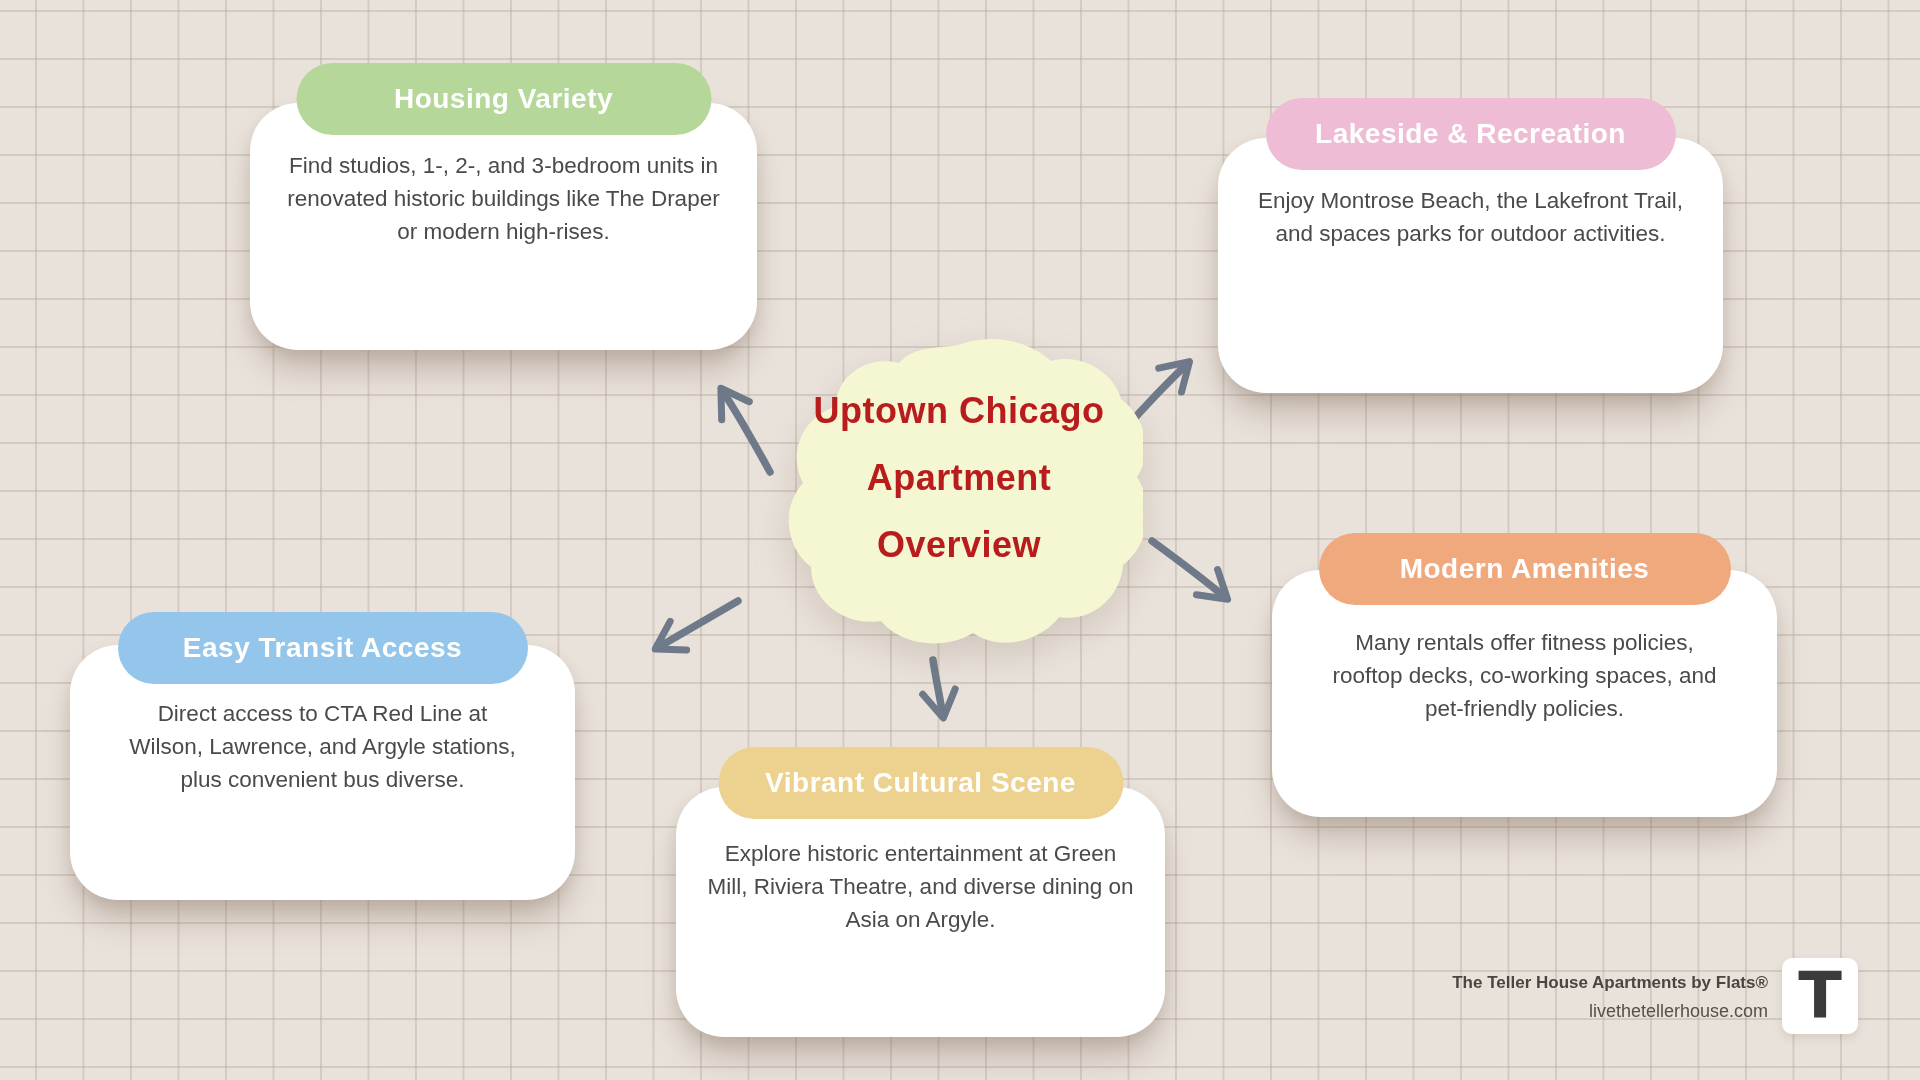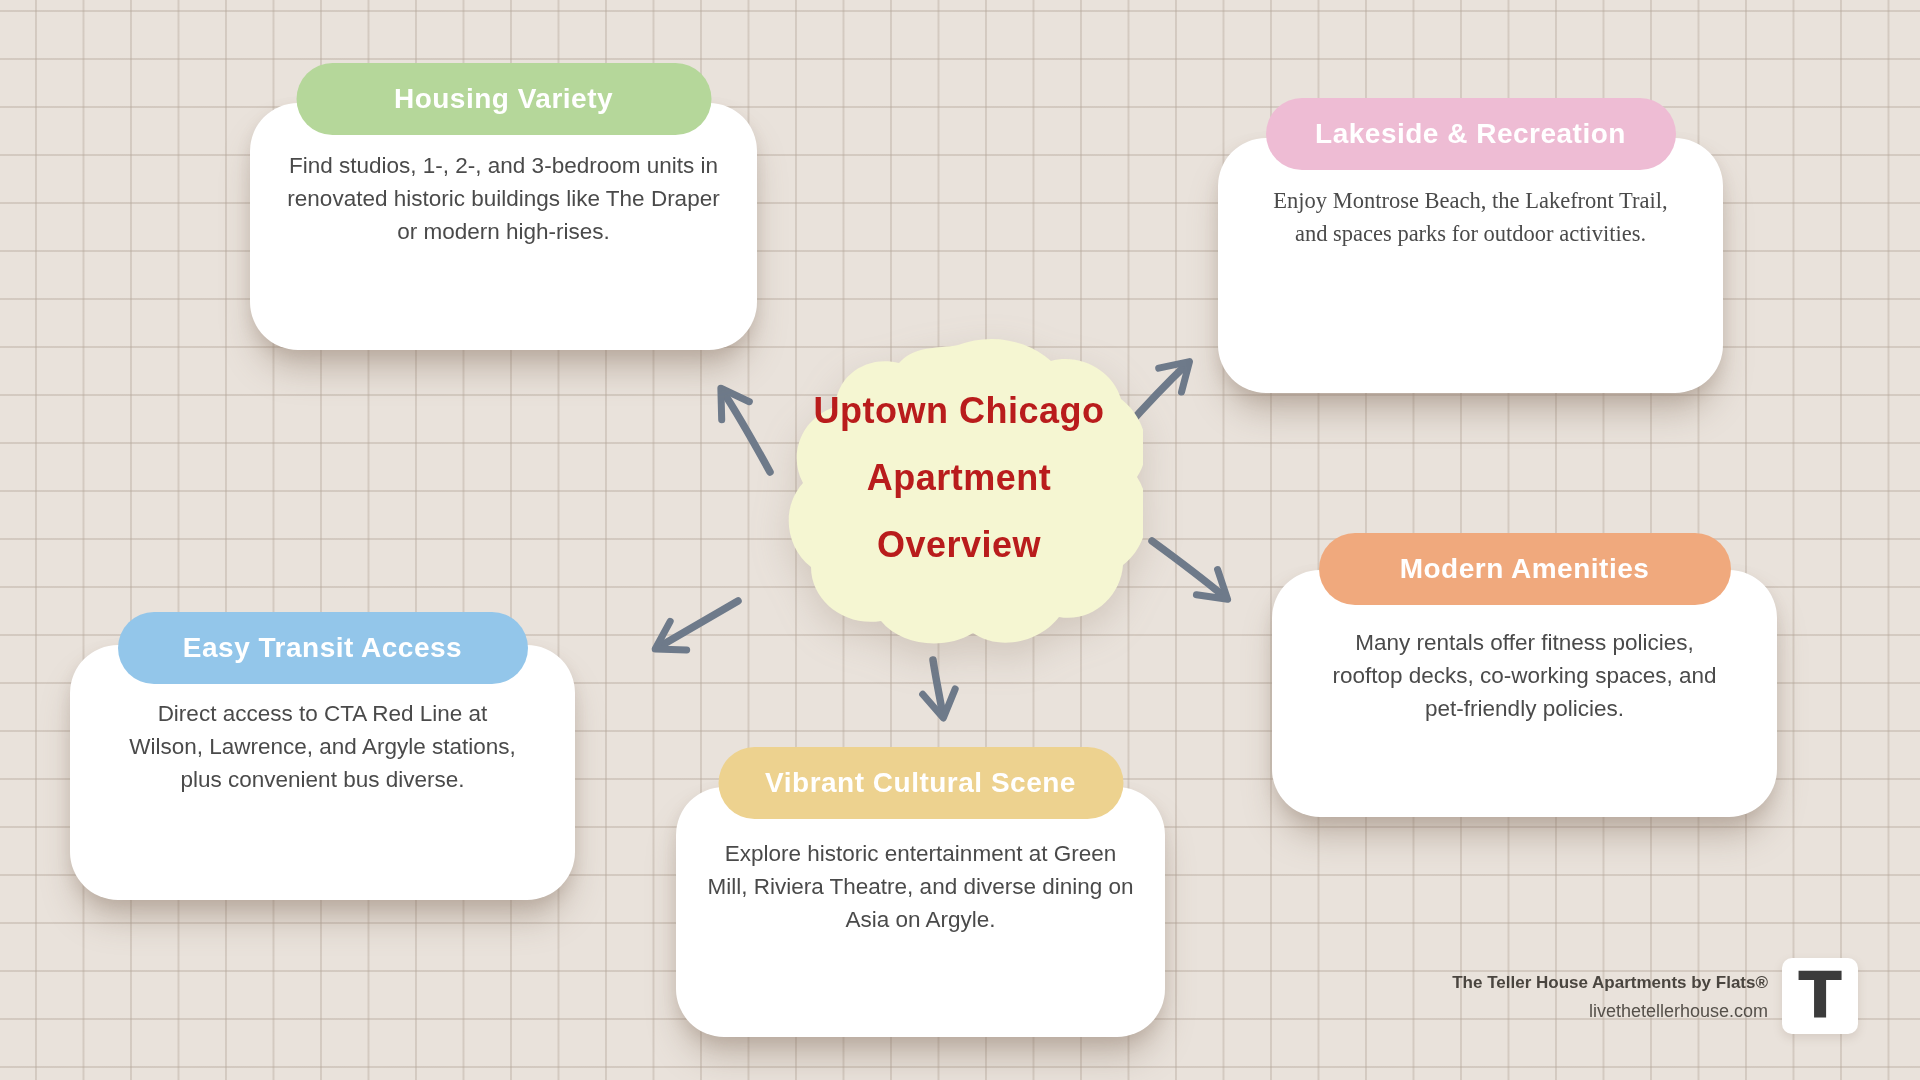--- a/index.html
+++ b/index.html
@@ -34,21 +34,21 @@
   .card-body{position:relative;text-align:center;color:#4a4a4a;
     font-size:22.5px;line-height:33px;}
   .card-body .line{white-space:nowrap;}
 
   #card-housing  {left:250px; top:103px; width:507px; height:247px;}
   #card-housing  .pill{width:415px;}
   #card-housing  .card-body{padding-top:46px;}
 
   #card-lakeside {left:1218px;top:138px; width:505px; height:255px;}
   #card-lakeside .pill{width:410px;}
-  #card-lakeside .card-body{padding-top:46px;font-family:Liberation Serif, serif;}
+  #card-lakeside .card-body{padding-top:46px;}
 
   #card-transit  {left:70px;  top:645px; width:505px; height:255px;}
   #card-transit  .pill{width:410px;top:-33px;}
   #card-transit  .card-body{padding-top:52px;}
 
   #card-cultural {left:676px; top:787px; width:489px; height:250px;}
   #card-cultural .pill{width:405px;}
   #card-cultural .card-body{padding-top:50px;}
 
   #card-amenities{left:1272px;top:570px; width:505px; height:247px;}

